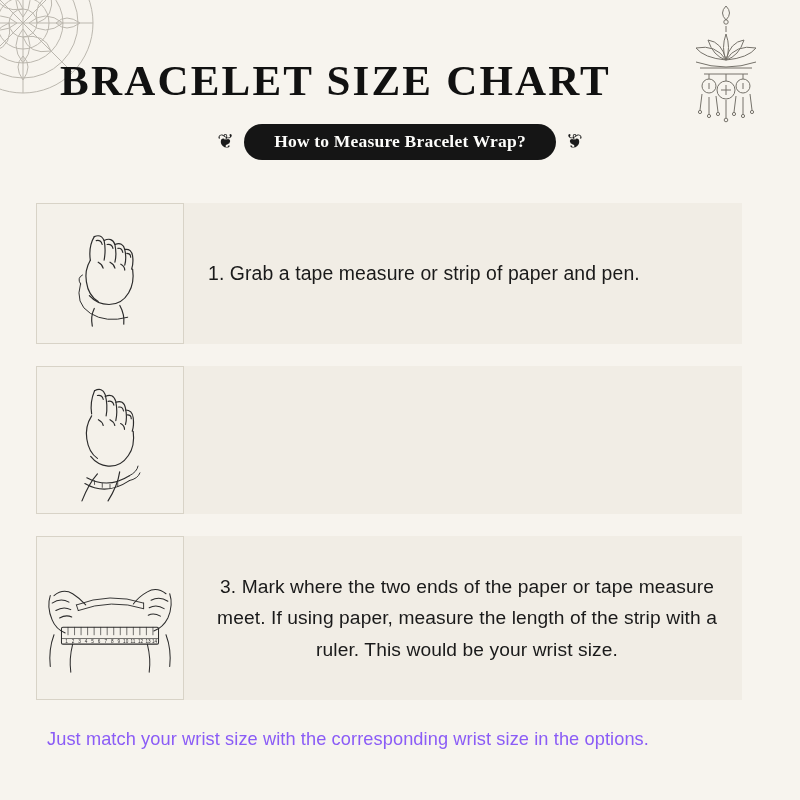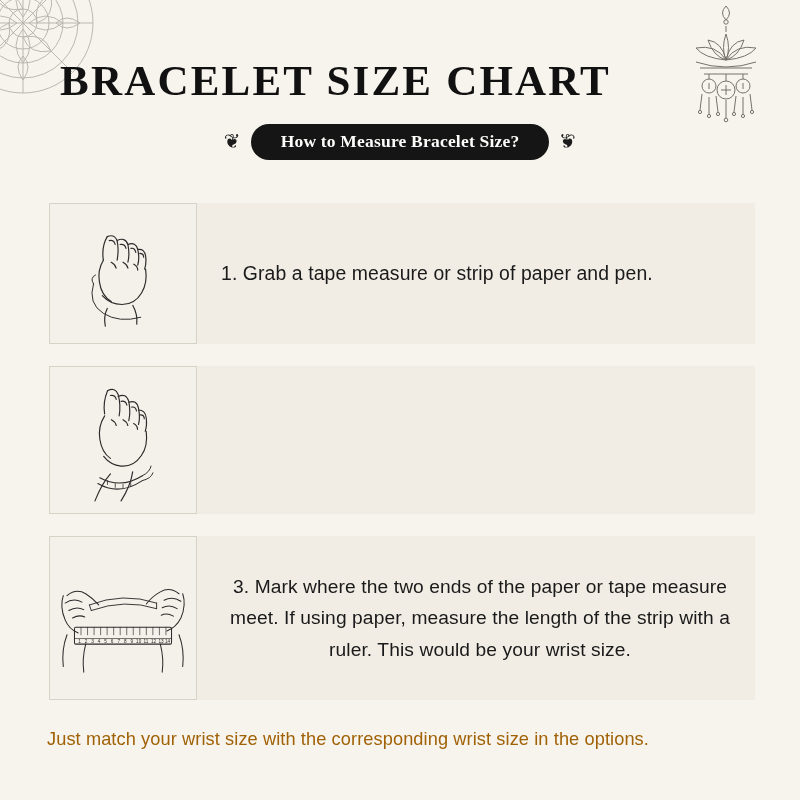--- a/index.html
+++ b/index.html
@@ -79,21 +79,21 @@
     font-weight: 700;
     font-size: 17.5px;
     letter-spacing: 0.2px;
     white-space: nowrap;
   }
 
   
   .steps {
     position: absolute;
     top: 203px;
-    left: 49px;
+    left: 36px;
     width: 706px;
   }
   .step {
     position: relative;
     background: #f1ede5;
     display: flex;
     align-items: center;
     margin-bottom: 22px;
   }
   .step-1 { height: 141px; }
@@ -124,21 +124,21 @@
   .step-3 .step-text { font-size: 19.2px; }
 
   
   .footer-note {
     position: absolute;
     left: 0;
     top: 729px;
     width: 696px;
     text-align: center;
     font-size: 18.2px;
-    color: #a16207;
+    color: #8b5cf6;
     letter-spacing: 0.1px;
   }
 </style>
 </head>
 <body>
 
 <div class="corner-mandala">
   <svg viewBox="0 0 150 150" width="150" height="150" fill="none" stroke="#8a857a" stroke-width="1">
     <circle cx="75" cy="75" r="14"></circle>
     <circle cx="75" cy="75" r="26"></circle>
@@ -221,21 +221,21 @@
         <circle cx="65" cy="114" r="1.6"></circle>
       <circle cx="74" cy="110" r="1.6"></circle>
     </g>
   </svg>
 </div>
 
 <div class="title">BRACELET SIZE CHART</div>
 
 <div class="subtitle-row">
   <span class="flourish left">❦</span>
-  <span class="subtitle-pill">How to Measure Bracelet Size?</span>
+  <span class="subtitle-pill">How to Measure Bracelet Wrap?</span>
   <span class="flourish right">❦</span>
 </div>
 
 <div class="steps">
 
   <div class="step step-1">
     <div class="thumb">
       <span>
         <svg viewBox="0 0 120 120" width="118" height="118" fill="none" stroke="#2b2b2b" stroke-width="1.2" stroke-linecap="round">
 

